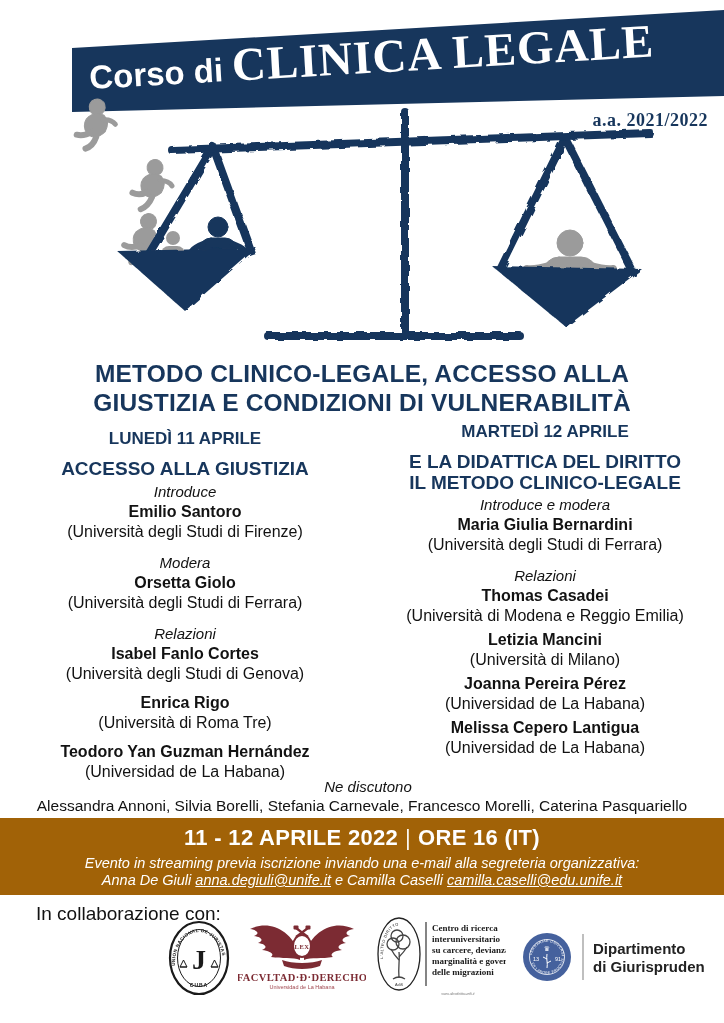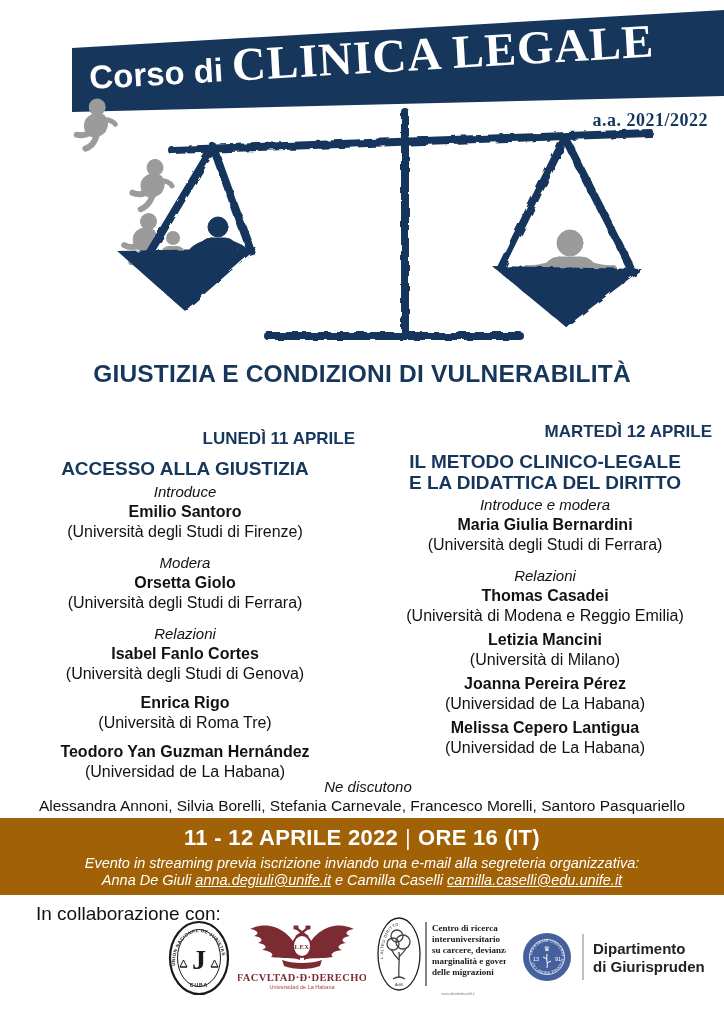--- a/index.html
+++ b/index.html
@@ -19,21 +19,21 @@
   .scale-svg{position:absolute;left:55px;top:96px;}
   
   .headline{
     position:absolute;left:0;top:360px;width:724px;text-align:center;
     color:#17365c;font-weight:bold;font-size:24.5px;line-height:28.5px;letter-spacing:.2px;
   }
   
   .col{position:absolute;text-align:center;color:#121212;}
   .col-left{left:15px;top:429px;width:340px;}
   .col-right{left:378px;top:422px;width:334px;}
-  .day-header{font-size:17px;font-weight:bold;color:#17365c;text-align:right;}
+  .day-header{font-size:17px;font-weight:bold;color:#17365c;}
   .session-title{margin-top:10px;}
   .session-title div{font-size:19px;font-weight:bold;color:#17365c;line-height:20.5px;}
   .entry{margin-top:0;}
   .role{font-style:italic;font-size:15px;line-height:20px;margin-top:11px;}
   .session-title + .entry .role{margin-top:2px;}
   .person{line-height:20px;}
   .person + .person{margin-top:9px;}
   .col-right .person + .person{margin-top:4px;}
   .pname{font-weight:bold;font-size:16px;}
   .affil{font-size:16px;}
@@ -133,20 +133,21 @@
     </g>
 
     <g stroke="#17365c" stroke-width="8" stroke-linecap="round" filter="url(#rough)">
       <line x1="117" y1="54" x2="595" y2="37"></line>
       <line x1="350" y1="16" x2="350" y2="240"></line>
       <line x1="213" y1="240" x2="465" y2="240"></line>
     </g>
   </svg>
 
   <div class="headline">
+    <div>METODO CLINICO-LEGALE, ACCESSO ALLA</div>
     <div>GIUSTIZIA E CONDIZIONI DI VULNERABILITÀ</div>
   </div>
 
   <div class="col col-left">
       <div class="day-header">LUNEDÌ 11 APRILE</div>
       <div class="session-title">
         <div class="">ACCESSO ALLA GIUSTIZIA</div>
       </div>
       <div class="entry">
         <div class="role">Introduce</div>
@@ -174,22 +175,22 @@
         </div>
         <div class="person">
           <div class="pname">Teodoro Yan Guzman Hernández</div>
           <div class="affil">(Universidad de La Habana)</div>
         </div>
       </div>
     </div>
   <div class="col col-right">
       <div class="day-header">MARTEDÌ 12 APRILE</div>
       <div class="session-title">
+        <div class="">E LA DIDATTICA DEL DIRITTO</div>
         <div class="">IL METODO CLINICO-LEGALE</div>
-        <div class="">E LA DIDATTICA DEL DIRITTO</div>
       </div>
       <div class="entry">
         <div class="role">Introduce e modera</div>
         <div class="person">
           <div class="pname">Maria Giulia Bernardini</div>
           <div class="affil">(Università degli Studi di Ferrara)</div>
         </div>
       </div>
       <div class="entry">
         <div class="role">Relazioni</div>
@@ -207,21 +208,21 @@
         </div>
         <div class="person">
           <div class="pname">Melissa Cepero Lantigua</div>
           <div class="affil">(Universidad de La Habana)</div>
         </div>
       </div>
     </div>
 
   <div class="discussion">
     <div class="discussion-label">Ne discutono</div>
-    <div class="discussion-names">Alessandra Annoni, Silvia Borelli, Stefania Carnevale, Francesco Morelli, Santoro Pasquariello</div>
+    <div class="discussion-names">Alessandra Annoni, Silvia Borelli, Stefania Carnevale, Francesco Morelli, Caterina Pasquariello</div>
   </div>
 
   <div class="event-banner">
     <div class="banner-line1"><span>11 - 12 APRILE 2022</span><span class="banner-sep">|</span><span>ORE 16 (IT)</span></div>
     <div class="banner-line2">Evento in streaming previa iscrizione inviando una e-mail alla segreteria organizzativa:</div>
     <div class="banner-line3"><span>Anna De Giuli </span><span class="email">anna.degiuli@unife.it</span><span>  e Camilla Caselli </span><span class="email">camilla.caselli@edu.unife.it</span></div>
   </div>
 
   <div class="footer-label">In collaborazione con:</div>
 

